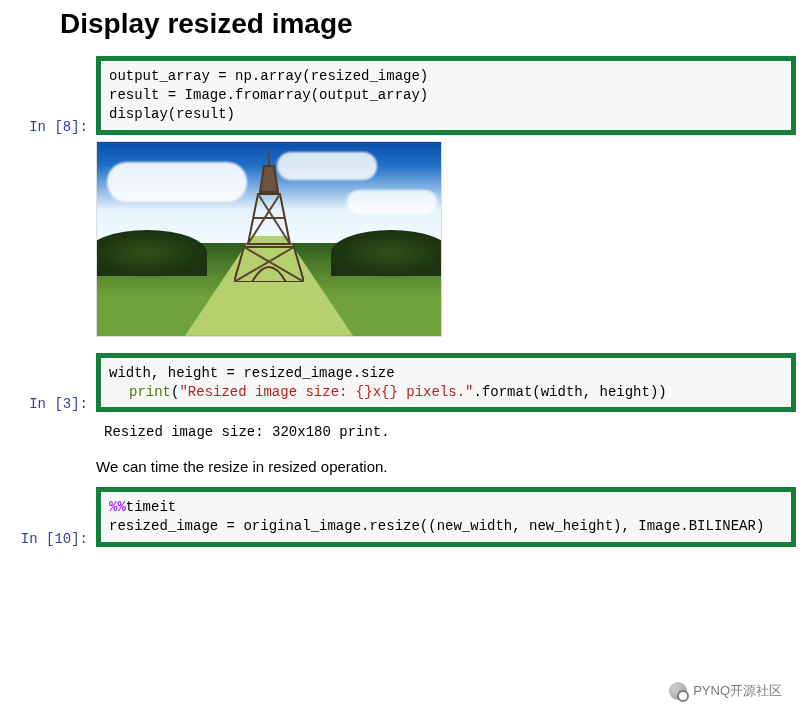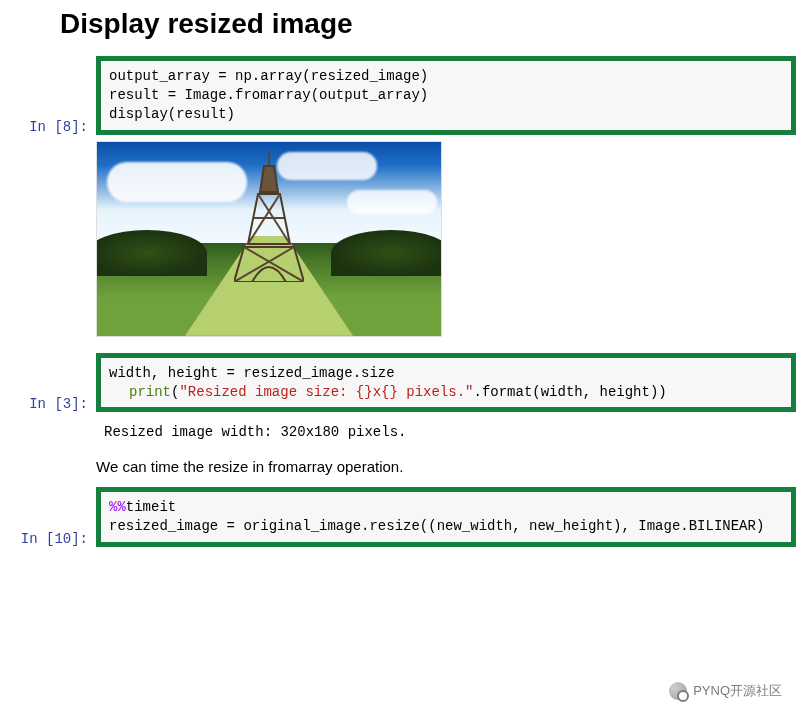--- a/index.html
+++ b/index.html
@@ -171,26 +171,26 @@
   <div class="cell">
     <div class="prompt">In  [3]:</div>
     <div class="input-area">
       <div class="code">width, height = resized_image.size
 <span class="tok-builtin">print</span>(<span class="tok-str">"Resized image size: {}x{} pixels."</span>.format(width, height))</div>
     </div>
   </div>
 
   <div class="cell">
     <div class="prompt"></div>
-    <div class="output-area">Resized image width: 320x180 pixels.</div>
-  </div>
-
-  <div class="cell">
-    <div class="prompt"></div>
-    <div class="md-area">We can time the resize in fromarray operation.</div>
+    <div class="output-area">Resized image size: 320x180 print.</div>
+  </div>
+
+  <div class="cell">
+    <div class="prompt"></div>
+    <div class="md-area">We can time the resize in resized operation.</div>
   </div>
 
   <div class="cell">
     <div class="prompt">In [10]:</div>
     <div class="input-area">
       <div class="code"><span class="tok-magic">%%</span>timeit
 resized_image = original_image.resize((new_width, new_height), Image.BILINEAR)</div>
     </div>
   </div>
 

